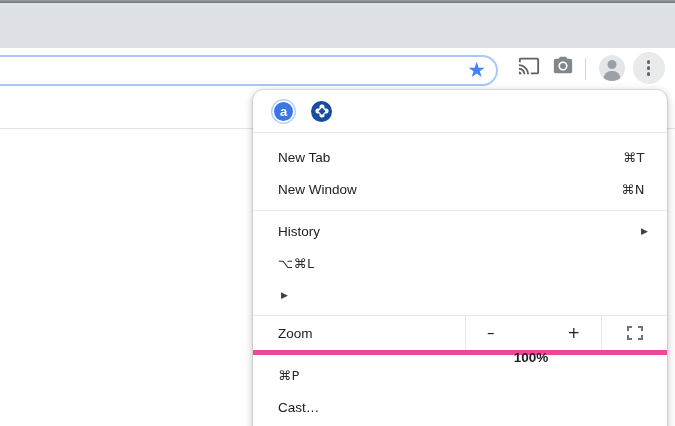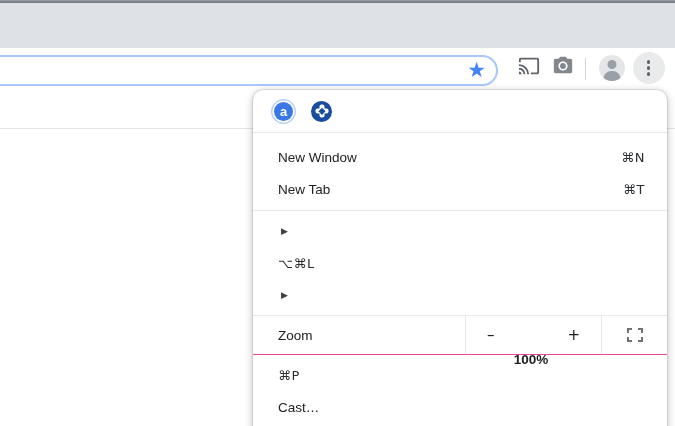--- a/index.html
+++ b/index.html
@@ -69,21 +69,21 @@
   .menu-item { height:32px; display:flex; align-items:center;
                padding:0 22px 0 25px; font-size:13.5px; color:#202124; cursor:pointer; }
   .mi-label { flex:1; }
   .mi-shortcut { color:#2b2e31; font-family:"DejaVu Sans","Liberation Sans",sans-serif;
                  font-size:13px; letter-spacing:.5px; }
   .mi-arrow { font-size:9px; color:#3c4043; transform:translateX(3px);
               font-family:"DejaVu Sans", sans-serif; }
   .menu-divider { height:1px; background:#e9e9e9; margin:5px 0 4px; }
   .menu-divider.tight { margin:4px 0 0; }
 
-  .zoom-row { height:39px; display:flex; align-items:stretch; border-bottom:1px solid #ec4899; }
+  .zoom-row { height:39px; display:flex; align-items:stretch; border-bottom:5px solid #ec4899; }
   .zoom-cell-label { width:213px; display:flex; align-items:center; padding-left:25px;
                      font-size:13.5px; color:#202124; border-right:1px solid #e9e9e9; }
   .zoom-cell-controls { width:136px; display:flex; align-items:center;
                         justify-content:space-between; padding:0 21px;
                         border-right:1px solid #e9e9e9; }
   .zoom-btn { font-size:15px; color:#202124; cursor:pointer; line-height:1;
               font-family:"DejaVu Sans", sans-serif; }
   .zoom-value { font-size:13.5px; font-weight:bold; color:#202124;margin-top:48px; }
   .zoom-cell-fs { flex:1; display:flex; align-items:center; justify-content:center; cursor:pointer; }
   .fs-icon { position:relative; width:16px; height:14px; }
@@ -150,32 +150,33 @@
       <div class="ext-cross">
         <span class="bar-v"></span>
           <span class="bar-h"></span>
           <span class="ctr"></span>
       </div>
     </div>
 
     <div class="menu-list">
 
       <div class="menu-item">
+        <span class="mi-label">New Tab</span>
+        <span class="mi-shortcut">⌘T</span>
+      </div>
+
+      <div class="menu-item">
         <span class="mi-label">New Window</span>
         <span class="mi-shortcut">⌘N</span>
       </div>
 
-      <div class="menu-item">
-        <span class="mi-label">New Tab</span>
-        <span class="mi-shortcut">⌘T</span>
-      </div>
-
       <div class="menu-divider"></div>
 
       <div class="menu-item">
+        <span class="mi-label">History</span>
         <span class="mi-arrow">▶</span>
       </div>
 
       <div class="menu-item">
         <span class="mi-shortcut">⌥⌘L</span>
       </div>
 
       <div class="menu-item">
         <span class="mi-arrow">▶</span>
       </div>

